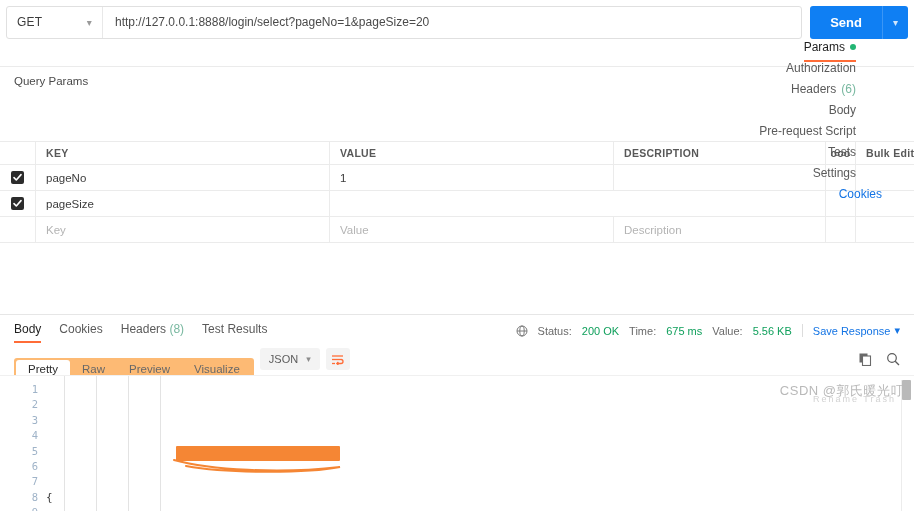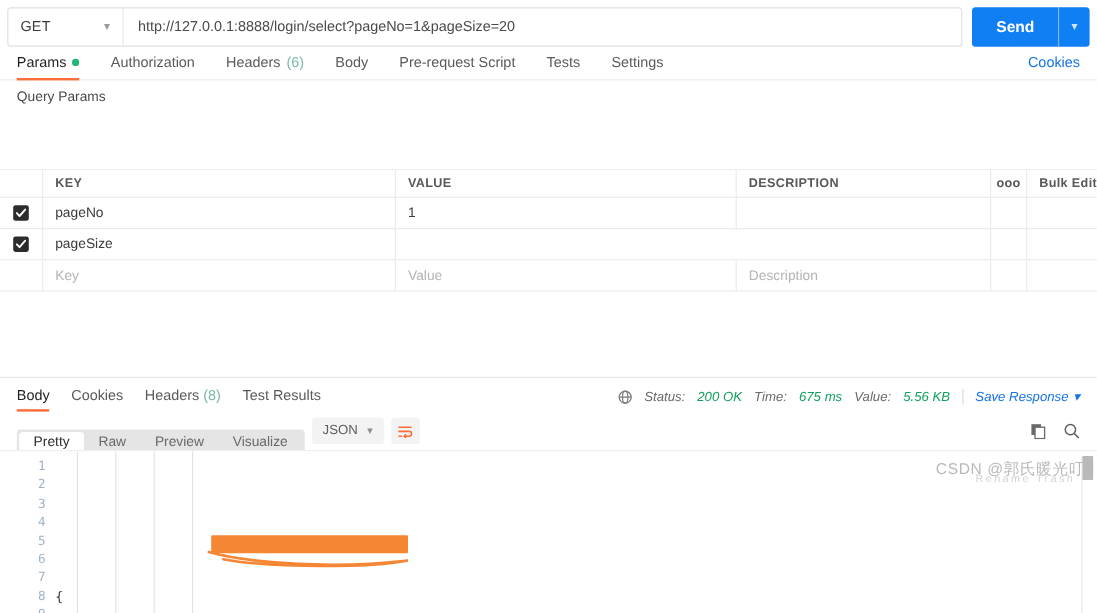--- a/index.html
+++ b/index.html
@@ -54,23 +54,24 @@
     border: none; border-left: 1px solid #3b96f5;
     border-radius: 0 3px 3px 0;
     width: 26px; cursor: pointer;
     display:flex; align-items:center; justify-content:center;
     font-size: 10px;
   }
 
   
   .req-tabs {
     display: flex; align-items: flex-end;
-    height: 27px; padding: 0 14px;
+    height: 27px; padding: 0 32px;
     border-bottom: 1px solid #ebebeb;
     position: relative;
+    flex-direction: column;
   }
   .req-tab {
     display:flex; align-items:center; gap:5px;
     padding: 0 12px 7px 0; margin-right: 14px;
     font-size: 12px; color: #5a5a5a; cursor: pointer;
     position: relative; white-space: nowrap;
   }
   .req-tab.active { color: #1f1f1f; }
   .req-tab.active::after {
     content: ""; position: absolute;
@@ -134,33 +135,32 @@
   }
   .res-tab.active { color:#1f1f1f; }
   .res-tab.active::after {
     content:""; position:absolute; left:0; right:0; bottom:0;
     height:2px; background:#ff6c37;
   }
   .res-status {
     margin-left: auto; display:flex; align-items:center; gap:10px;
     padding-bottom: 6px; font-size: 11px; color: #6a6a6a;
     white-space: nowrap;
-    font-style: italic;
   }
   .res-status .val { color: #10a05c; }
   .globe { color:#7a7a7a; display:flex; align-items:center; }
   .save-resp { color:#1474e4; cursor:pointer; display:flex; align-items:center; gap:4px; }
   .vdiv { width:1px; height:13px; background:#dcdcdc; }
 
   
   .body-toolbar {
     display:flex; align-items:center; gap:6px;
     height: 32px; padding: 0 14px;
   }
-  .seg { display:flex; background:#e5e5e5; border-radius:3px; padding:2px;margin-top:20px; }
+  .seg { display:flex; background:#fdba74; border-radius:3px; padding:2px;margin-top:20px; }
   .seg-item {
     padding: 3px 12px; font-size: 11.5px; color:#686868;
     border-radius:3px; cursor:pointer; white-space:nowrap;
   }
   .seg-item.active { background:#fff; color:#2c2c2c; }
   .fmt-select {
     display:flex; align-items:center; gap:8px;
     background:#f3f3f3; border-radius:3px;
     padding: 5px 9px; font-size:11px; color:#5c5c5c; cursor:pointer;
   }

